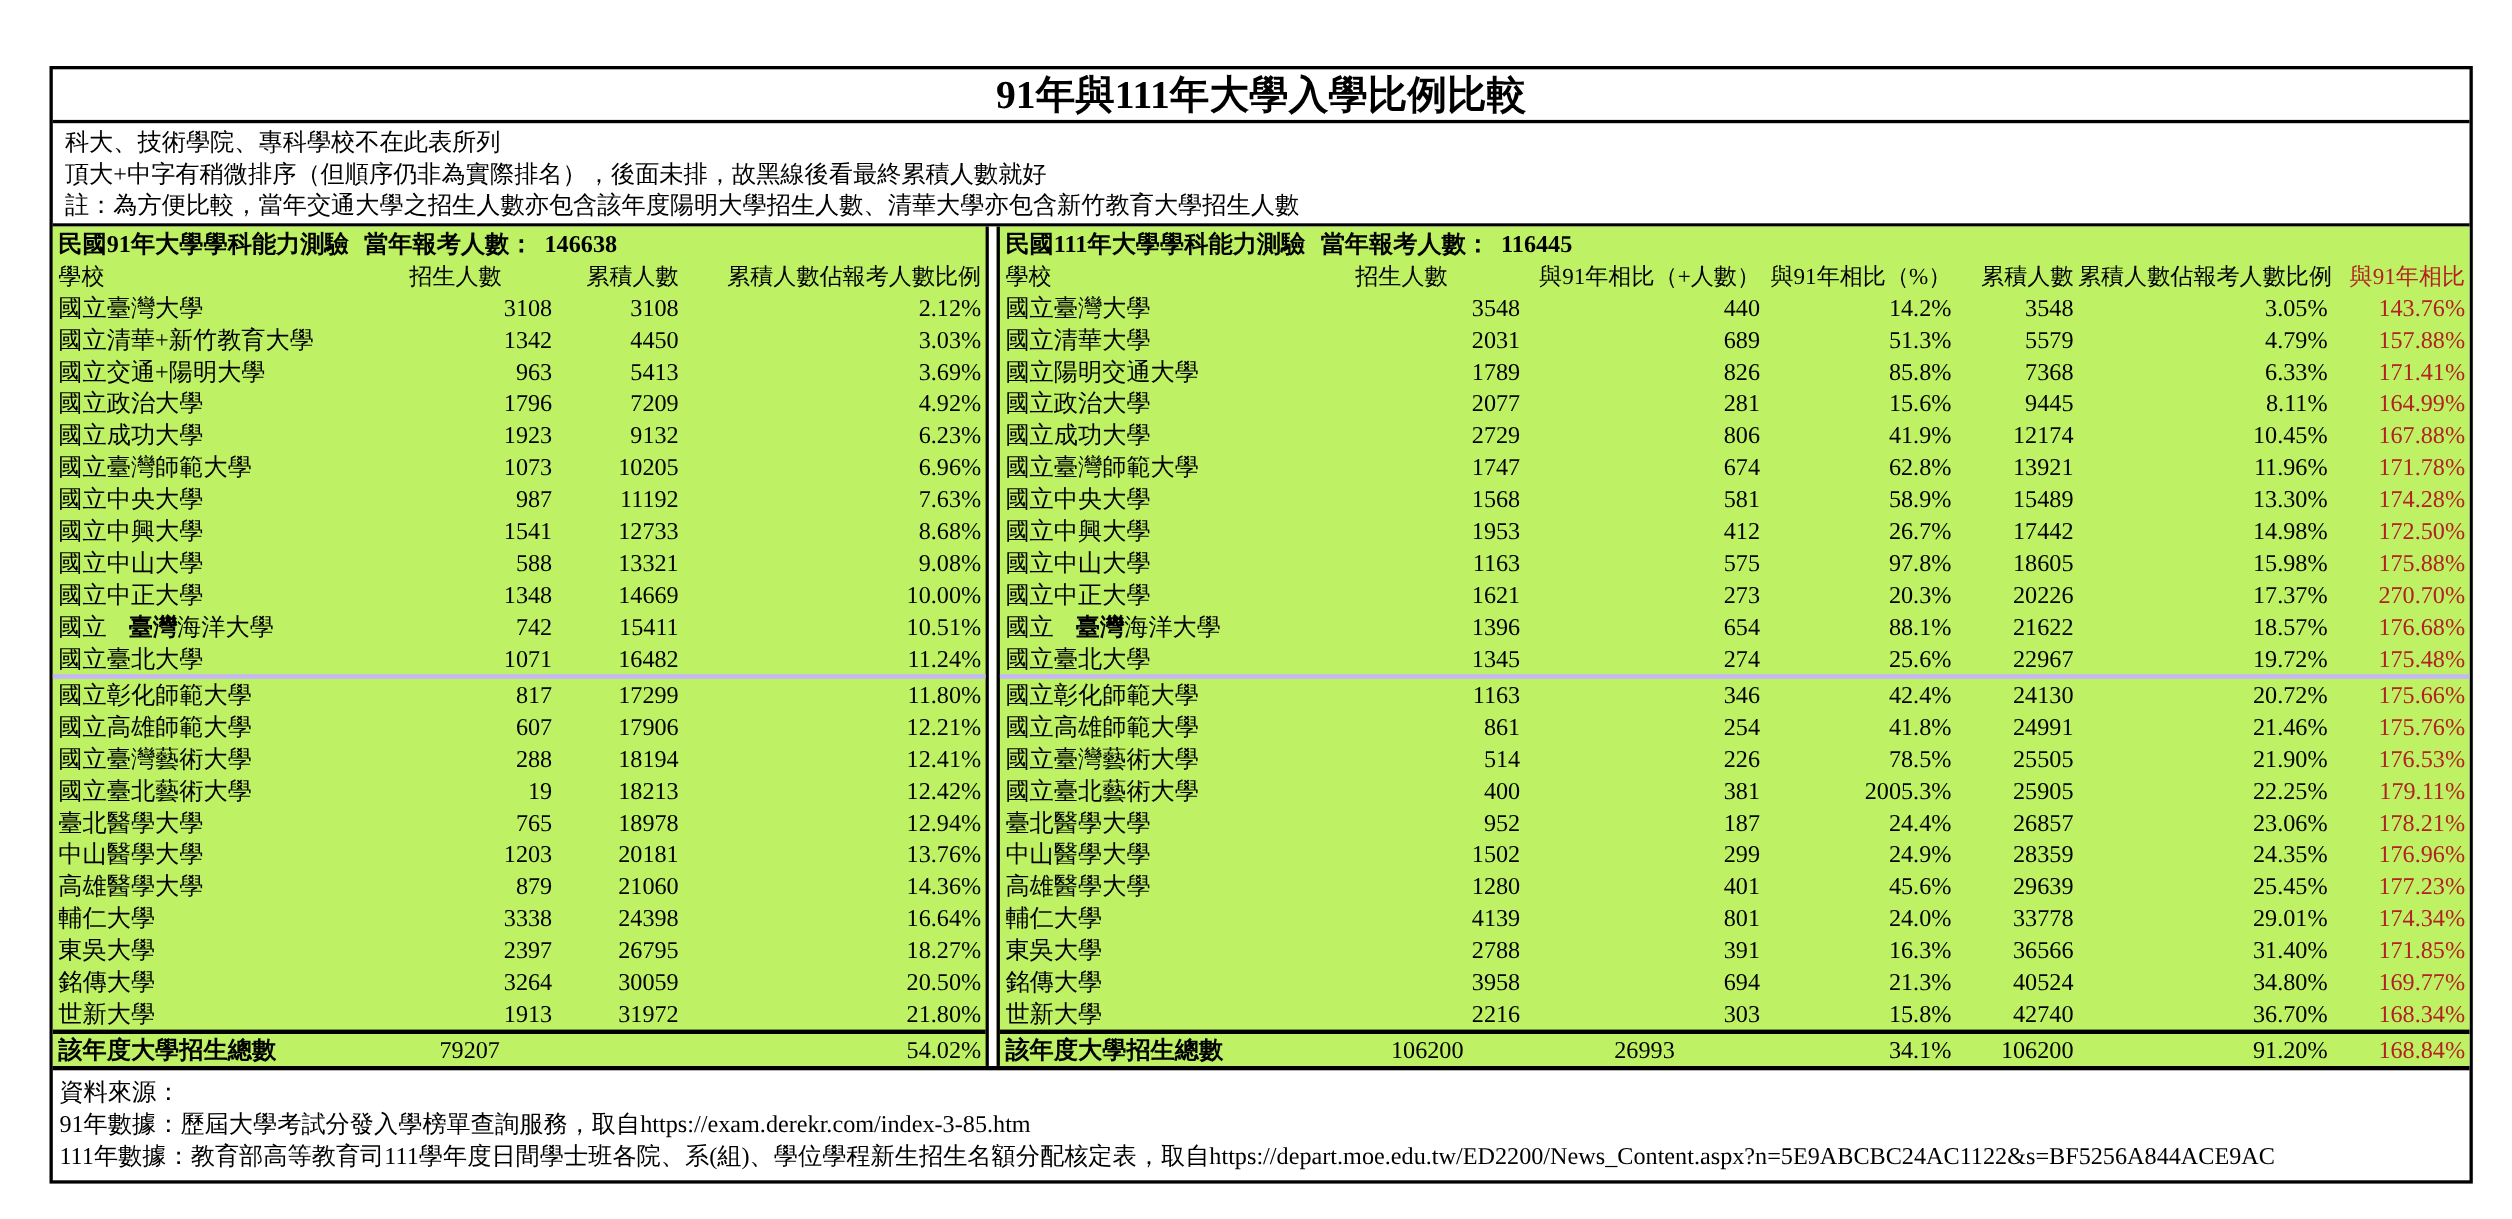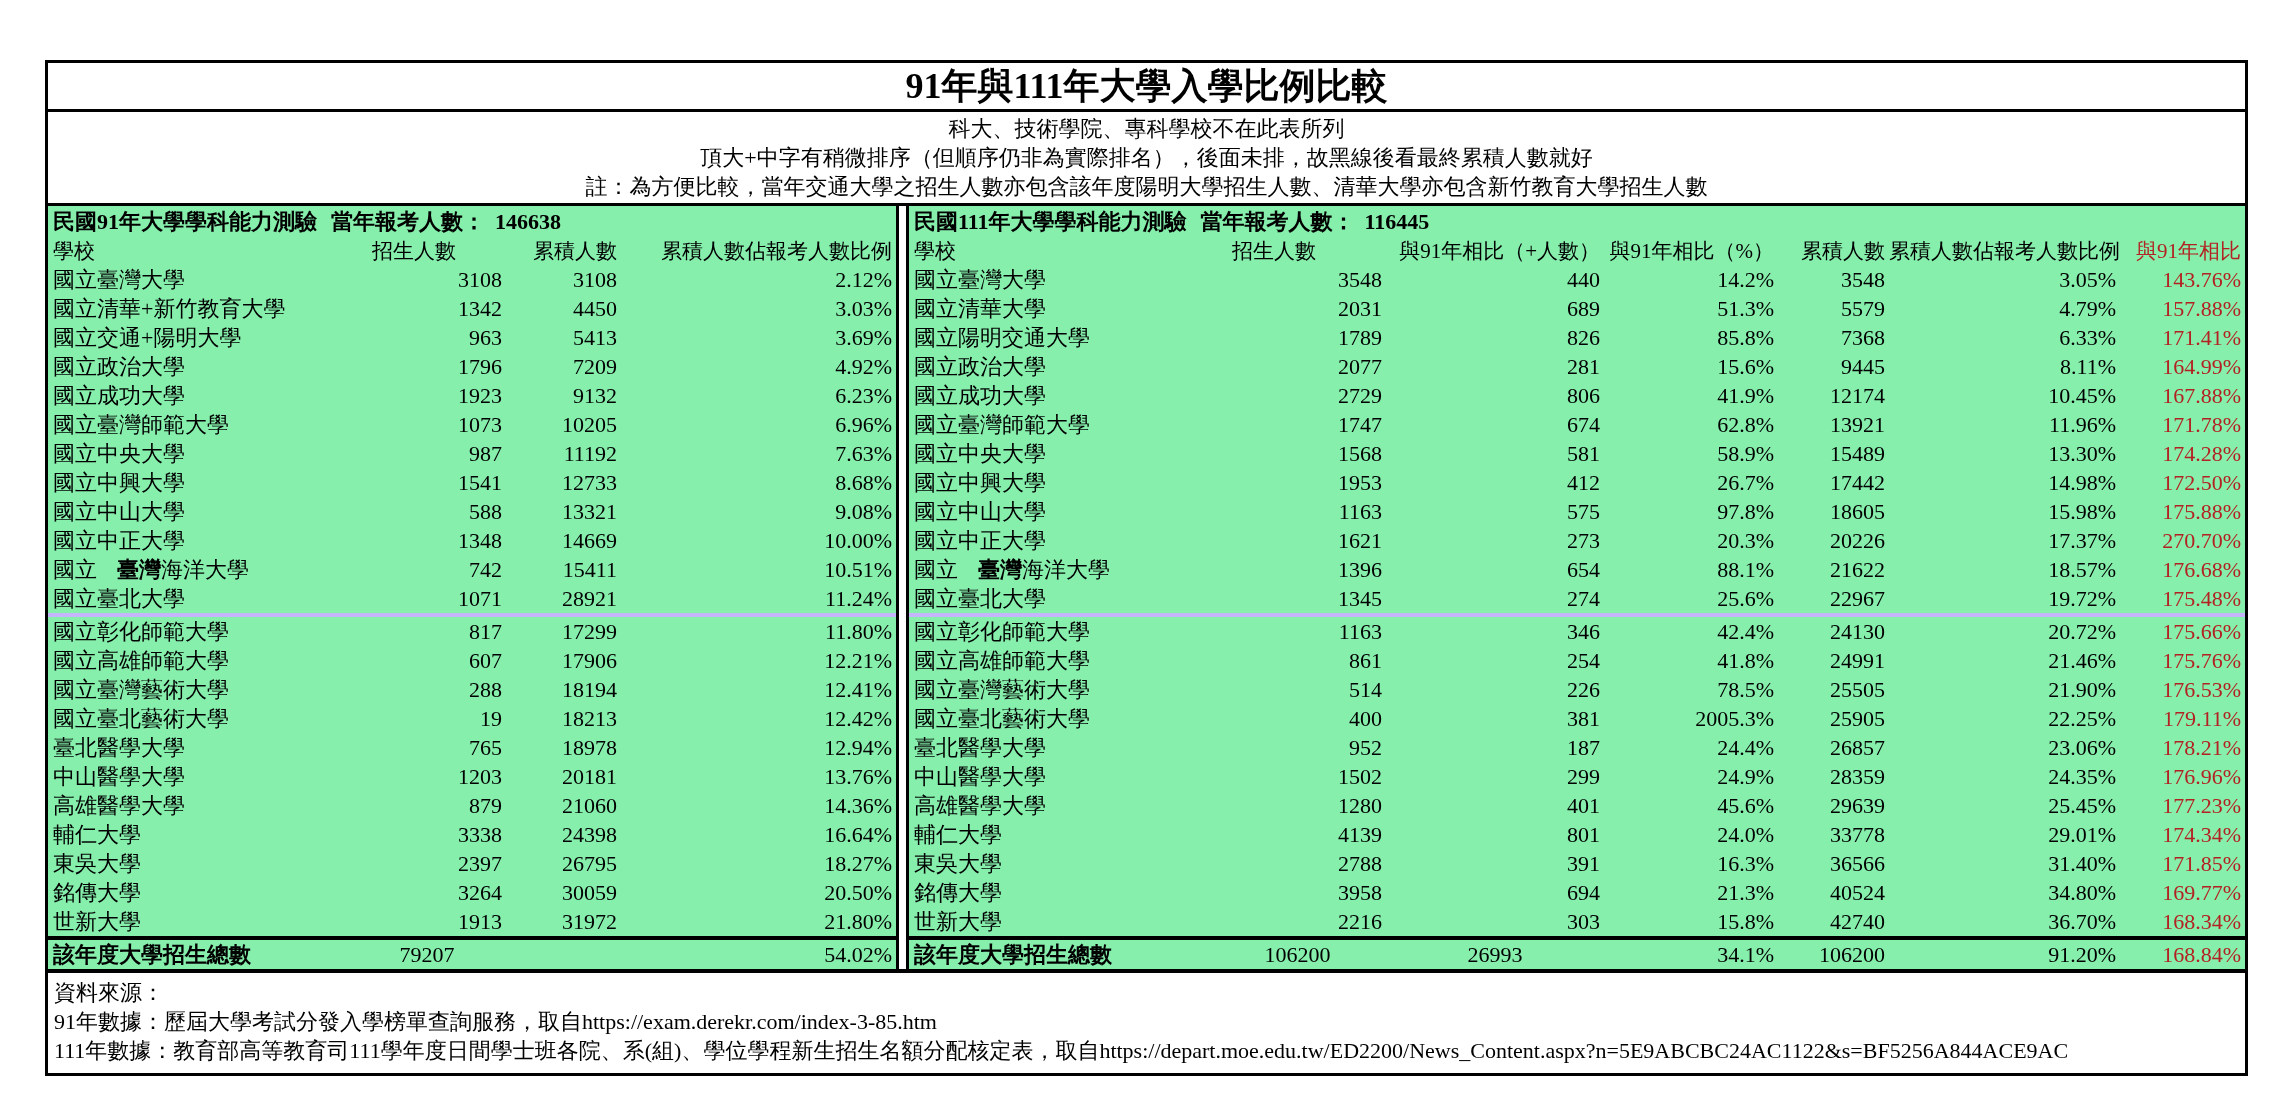--- a/index.html
+++ b/index.html
@@ -1,24 +1,24 @@
 <!DOCTYPE html>
 <html style="--accent-red: #b22222;"><head>
 <meta charset="utf-8">
 <style>
   html,body{margin:0;padding:0;background:#ffffff;}
   body{width:2284px;height:1108px;position:relative;color:#000;
        font-family:"Liberation Serif","DejaVu Serif",serif;}
   .sheet{position:absolute;left:45px;top:60px;width:2197px;border:3px solid #000;background:#fff;}
   .title-row{height:46px;line-height:46px;text-align:center;font-weight:bold;font-size:36px;
              border-bottom:3px solid #000;white-space:nowrap;}
-  .notes{border-bottom:3px solid #000;padding:2px 22px;font-size:22px;text-align:center;}
+  .notes{border-bottom:3px solid #000;padding:2px 11px;font-size:22px;}
   .note-line{height:29px;line-height:29px;white-space:nowrap;}
   .panels{display:flex;align-items:stretch;border-bottom:4px solid #000;}
-  .panel{background:#86efac;}
+  .panel{background:#bef264;}
   .panel-left{width:848px;border-right:3px solid #000;}
   .panel-gap{width:7px;background:#fff;}
   .panel-right{flex:1;border-left:3px solid #000;}
   .panel-header{height:32px;line-height:32px;font-weight:bold;font-size:22px;padding-left:5px;white-space:nowrap;}
   .panel-header .exam-label{margin-left:14px;}
   .panel-header .exam-count{margin-left:10px;}
   .hrow,.trow{display:grid;height:29px;line-height:29px;font-size:22px;}
   .hrow{height:27px;line-height:27px;font-size:21px;}
   .lgrid{grid-template-columns:300px 158px 115px 1fr;}
   .rgrid{grid-template-columns:300px 177px 218px 174px 111px 231px 1fr;}
@@ -124,21 +124,21 @@
           </div>
           <div class="trow lgrid">
             <span class="cell left">國立<b>臺灣</b>海洋大學</span>
             <span class="cell right">742</span>
             <span class="cell right">15411</span>
             <span class="cell right">10.51%</span>
           </div>
           <div class="trow lgrid">
             <span class="cell left">國立臺北大學</span>
             <span class="cell right">1071</span>
-            <span class="cell right">28921</span>
+            <span class="cell right">16482</span>
             <span class="cell right">11.24%</span>
           </div>
           <div class="trow lgrid divider">
             <span class="cell left">國立彰化師範大學</span>
             <span class="cell right">817</span>
             <span class="cell right">17299</span>
             <span class="cell right">11.80%</span>
           </div>
           <div class="trow lgrid">
             <span class="cell left">國立高雄師範大學</span>

